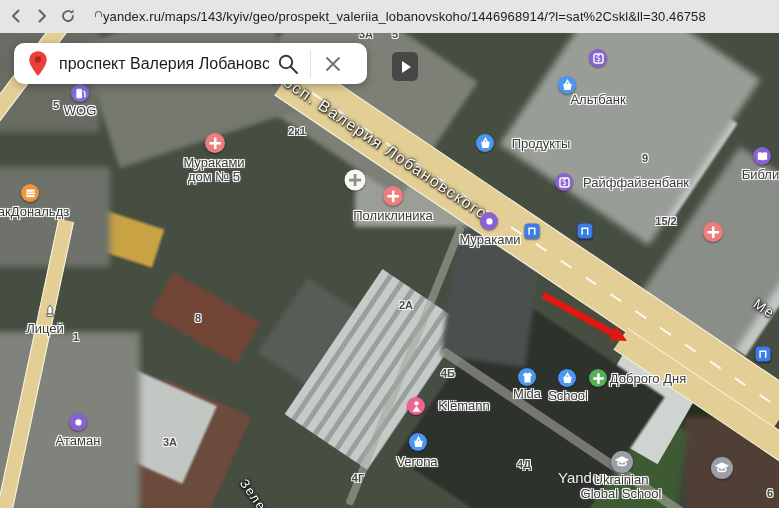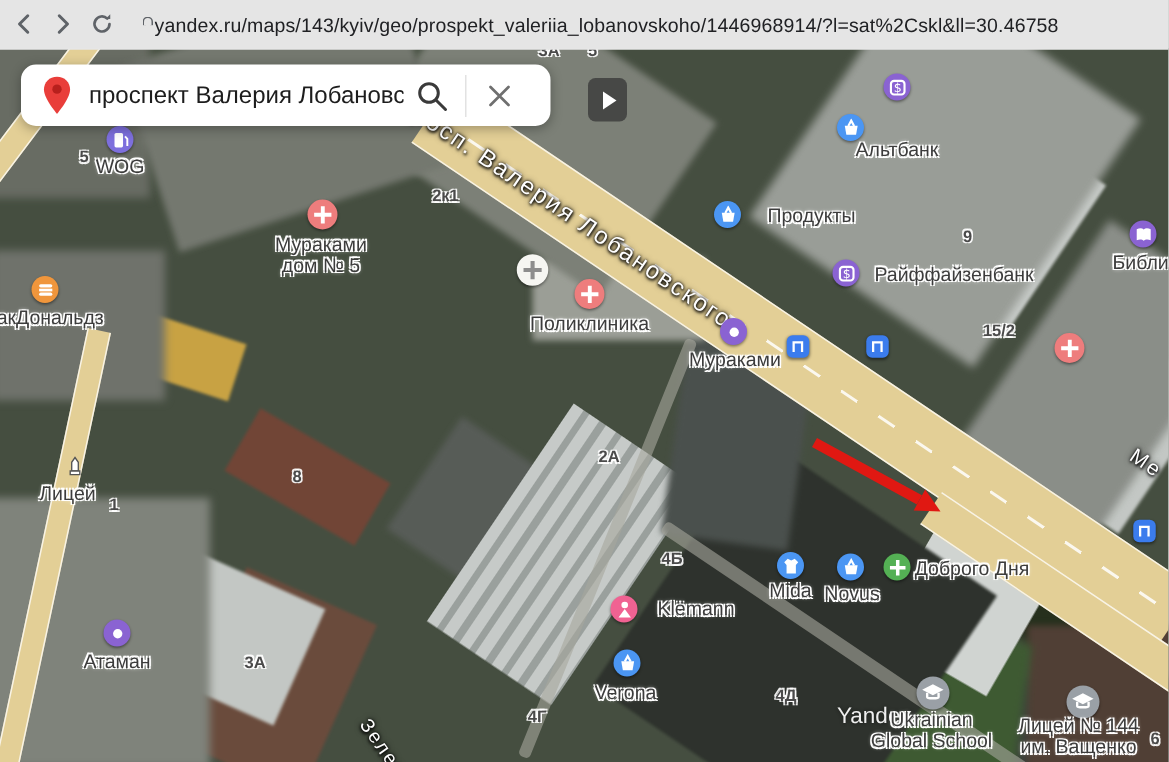--- a/index.html
+++ b/index.html
@@ -267,21 +267,21 @@
       <div class="poi-label" style="left: 527px; top: 362px;">
         <span style="display: block;">Mida</span>
       </div>
       <div class="poi" style="left: 567px; top: 346px; width: 18px; height: 18px; background: rgb(75, 150, 243); color: rgb(255, 255, 255);">
         <svg viewBox="0 0 10 10">
           <path fill="none" stroke="currentColor" stroke-width="1.1" d="M3.5 3.9L5 1.1l1.5 2.8"></path>
           <path fill="currentColor" d="M1.7 3.7h6.6L7.5 8.4h-5z"></path>
         </svg>
       </div>
       <div class="poi-label" style="left: 568px; top: 364px;">
-        <span style="display: block;">Novus</span>
+        <span style="display: block;">School</span>
       </div>
       <div class="poi" style="left: 598px; top: 346px; width: 18px; height: 18px; background: rgb(84, 176, 84); color: rgb(255, 255, 255);">
         <svg viewBox="0 0 10 10">
           <path fill="currentColor" d="M4.1 1h1.8v3.1H9v1.8H5.9V9H4.1V5.9H1V4.1h3.1z"></path>
         </svg>
       </div>
       <div class="poi-label" style="left: 648px; top: 347px;">
         <span style="display: block;">Доброго Дня</span>
       </div>
       <div class="poi" style="left: 416px; top: 374px; width: 18px; height: 18px; background: rgb(240, 98, 146); color: rgb(255, 255, 255);">
@@ -318,24 +318,20 @@
       </div>
       <div class="poi-label" style="left: 621px; top: 455px;">
         <span style="display: block;">Ukrainian</span>
         <span style="display: block;">Global School</span>
       </div>
       <div class="poi" style="left: 722px; top: 436px; width: 22px; height: 22px; background: rgb(154, 160, 166); color: rgb(255, 255, 255);">
         <svg viewBox="0 0 10 10">
           <path fill="currentColor" d="M5 1.4L9.5 3.7 5 6 .5 3.7z"></path>
           <path fill="none" stroke="currentColor" stroke-width="1" d="M2.6 5v1.7c0 .8 4.8.8 4.8 0V5"></path>
         </svg>
-      </div>
-      <div class="poi-label" style="left: 719px; top: 459px;">
-        <span style="display: block;">Лицей № 144</span>
-        <span style="display: block;">им. Ващенко</span>
       </div>
       <div class="poi plain" style="left: 50px; top: 280px; width: 16px; height: 16px; background: transparent; color: rgb(255, 255, 255);">
         <svg viewBox="0 0 14 16">
           <path d="M7 1l2.2 3.2V10H4.8V4.2z" fill="#fff" stroke="#555" stroke-width="0.9"></path>
           <path d="M3.8 10h6.4v2.4H3.8z" fill="#fff" stroke="#555" stroke-width="0.9"></path>
         </svg>
       </div>
       <div class="poi-label" style="left: 45px; top: 297px;">
         <span style="display: block;">Лицей</span>
       </div>

